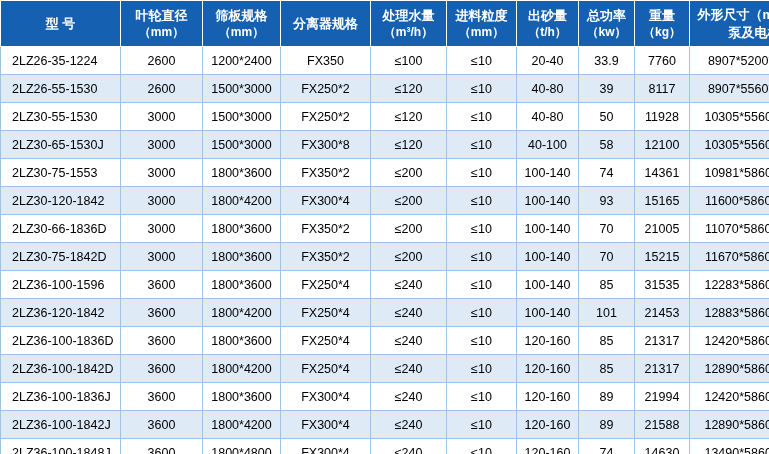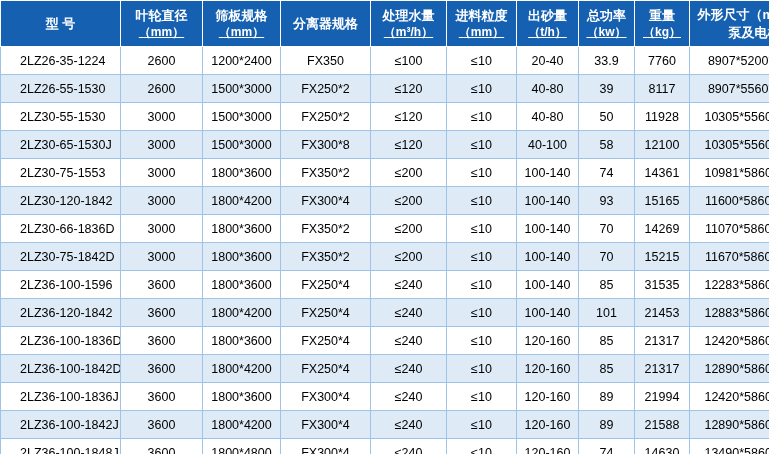--- a/index.html
+++ b/index.html
@@ -24,36 +24,35 @@
     text-align: center;
     vertical-align: middle;
     border: 1px solid #ffffff;
     padding: 5px 2px;
     line-height: 1.35;
   }
   #spec-table th .unit {
     display: block;
     font-size: 12px;
     font-weight: bold;
-    text-decoration: underline;
   }
   #spec-table td {
     border: 1px solid #9fc3e6;
     font-size: 12.5px;
     color: #000000;
     text-align: center;
     vertical-align: middle;
     height: 25px;
     padding: 1px 2px;
     white-space: nowrap;
     overflow: hidden;
   }
   #spec-table td.model {
     text-align: left;
-    padding-left: 19px;
+    padding-left: 11px;
   }
   #spec-table tbody tr.odd td {
     background: #ffffff;
   }
   #spec-table tbody tr.even td {
     background: #deebf7;
   }
   
   col.c0 { width: 120px; }
   col.c1 { width: 82px; }
@@ -171,21 +170,21 @@
       </tr>
       <tr class="odd">
         <td class="model">2LZ30-66-1836D</td>
         <td>3000</td>
         <td>1800*3600</td>
         <td>FX350*2</td>
         <td>≤200</td>
         <td>≤10</td>
         <td>100-140</td>
         <td>70</td>
-        <td>14269</td>
+        <td>21005</td>
         <td>11070*5860*3670</td>
       </tr>
       <tr class="even">
         <td class="model">2LZ30-75-1842D</td>
         <td>3000</td>
         <td>1800*3600</td>
         <td>FX350*2</td>
         <td>≤200</td>
         <td>≤10</td>
         <td>100-140</td>

